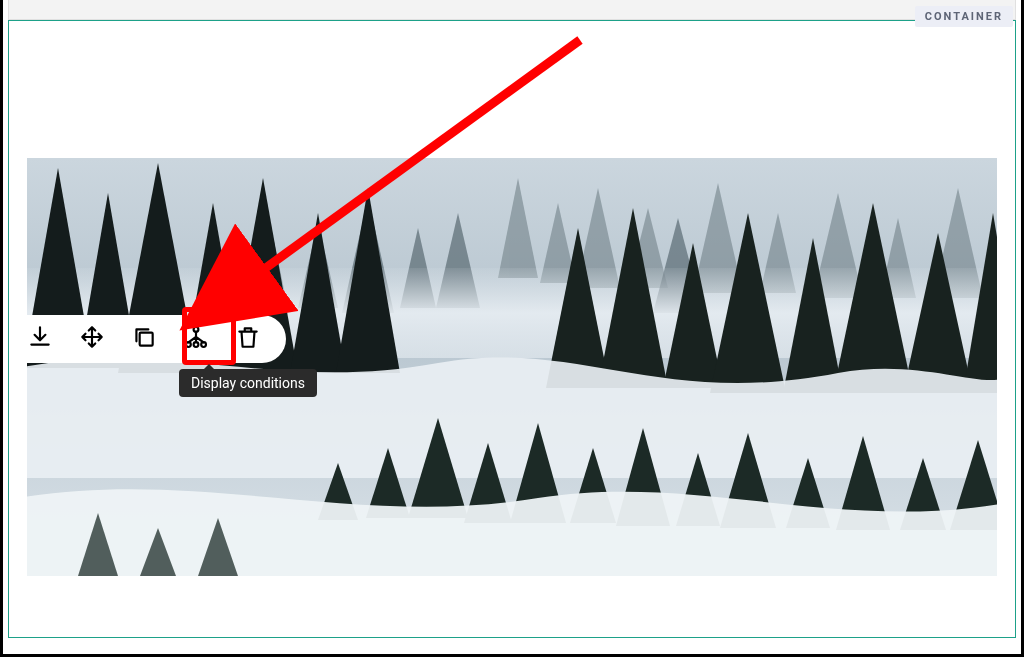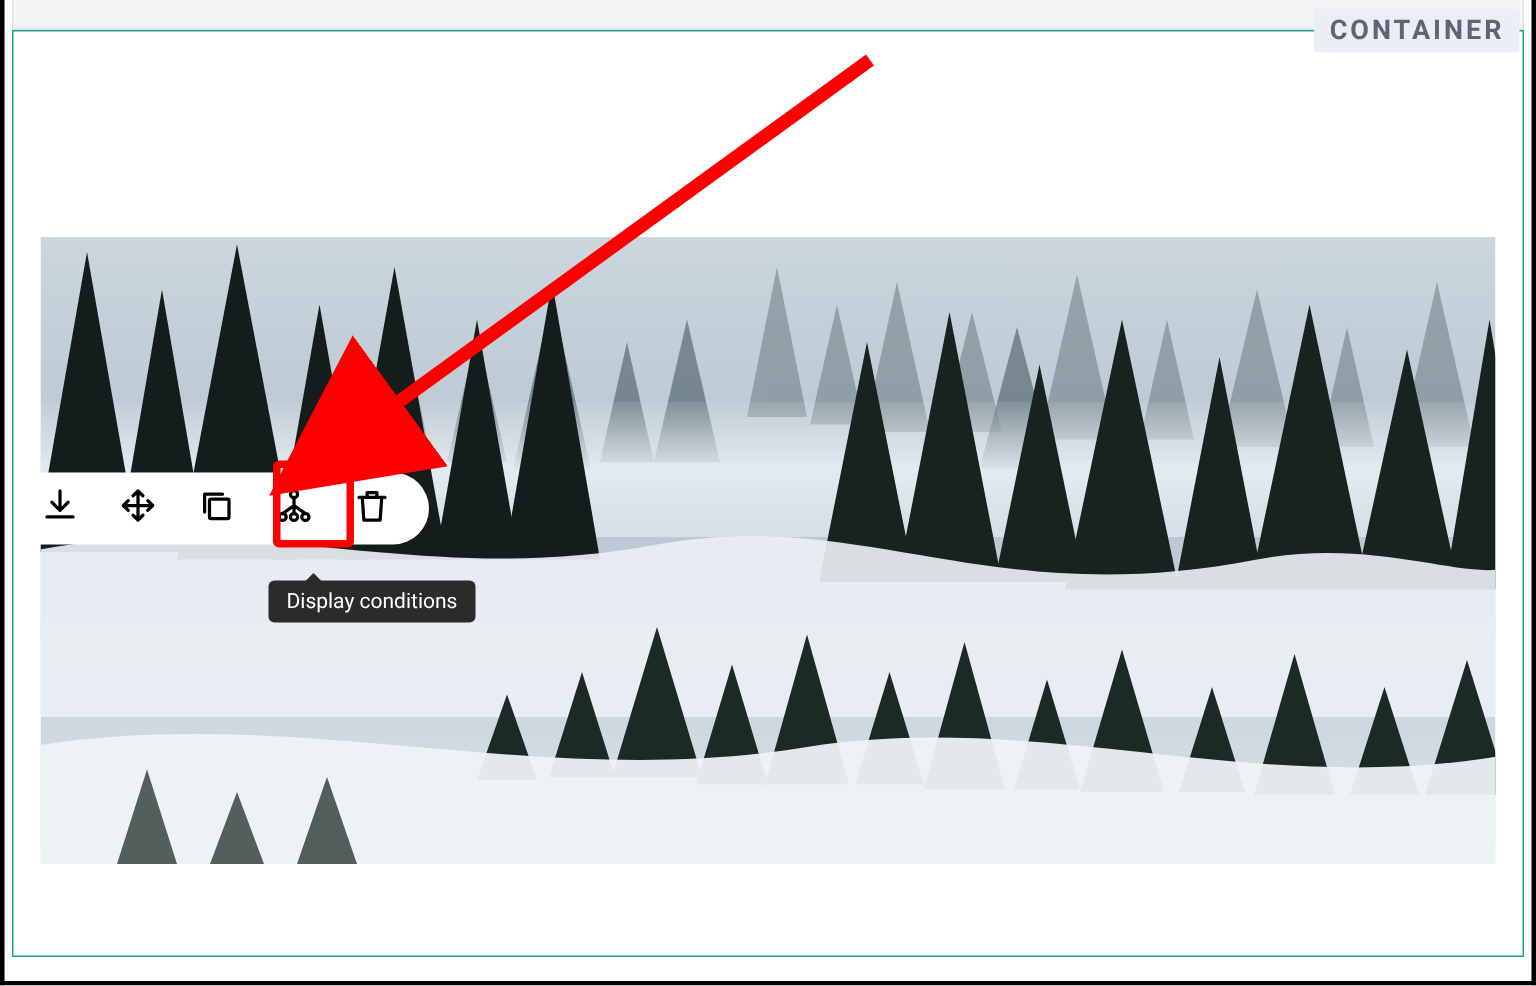--- a/index.html
+++ b/index.html
@@ -35,21 +35,21 @@
       height: 618px;
       border: 1px solid #1da189;
       background: #fff;
     }
     .container-tag {
       position: absolute;
       top: 6px;
       right: 11px;
       background: #eceef6;
       color: #5e6576;
-      font-size: 18px;
+      font-size: 11px;
       font-weight: 700;
       letter-spacing: 2px;
       padding: 4px 10px;
       border-radius: 2px;
     }
     .hero-image {
       position: absolute;
       top: 137px;
       left: 18px;
       right: 18px;
@@ -82,21 +82,21 @@
       top: 307px;
       left: 182px;
       width: 54px;
       height: 58px;
       border: 5px solid #ff0000;
       border-radius: 4px;
       pointer-events: none;
     }
     .tooltip {
       position: absolute;
-      top: 387px;
+      top: 369px;
       left: 179px;
       background: #2b2b2b;
       color: #fff;
       font-size: 14px;
       padding: 6px 12px;
       border-radius: 4px;
       white-space: nowrap;
     }
     .tooltip::before {
       content: "";

